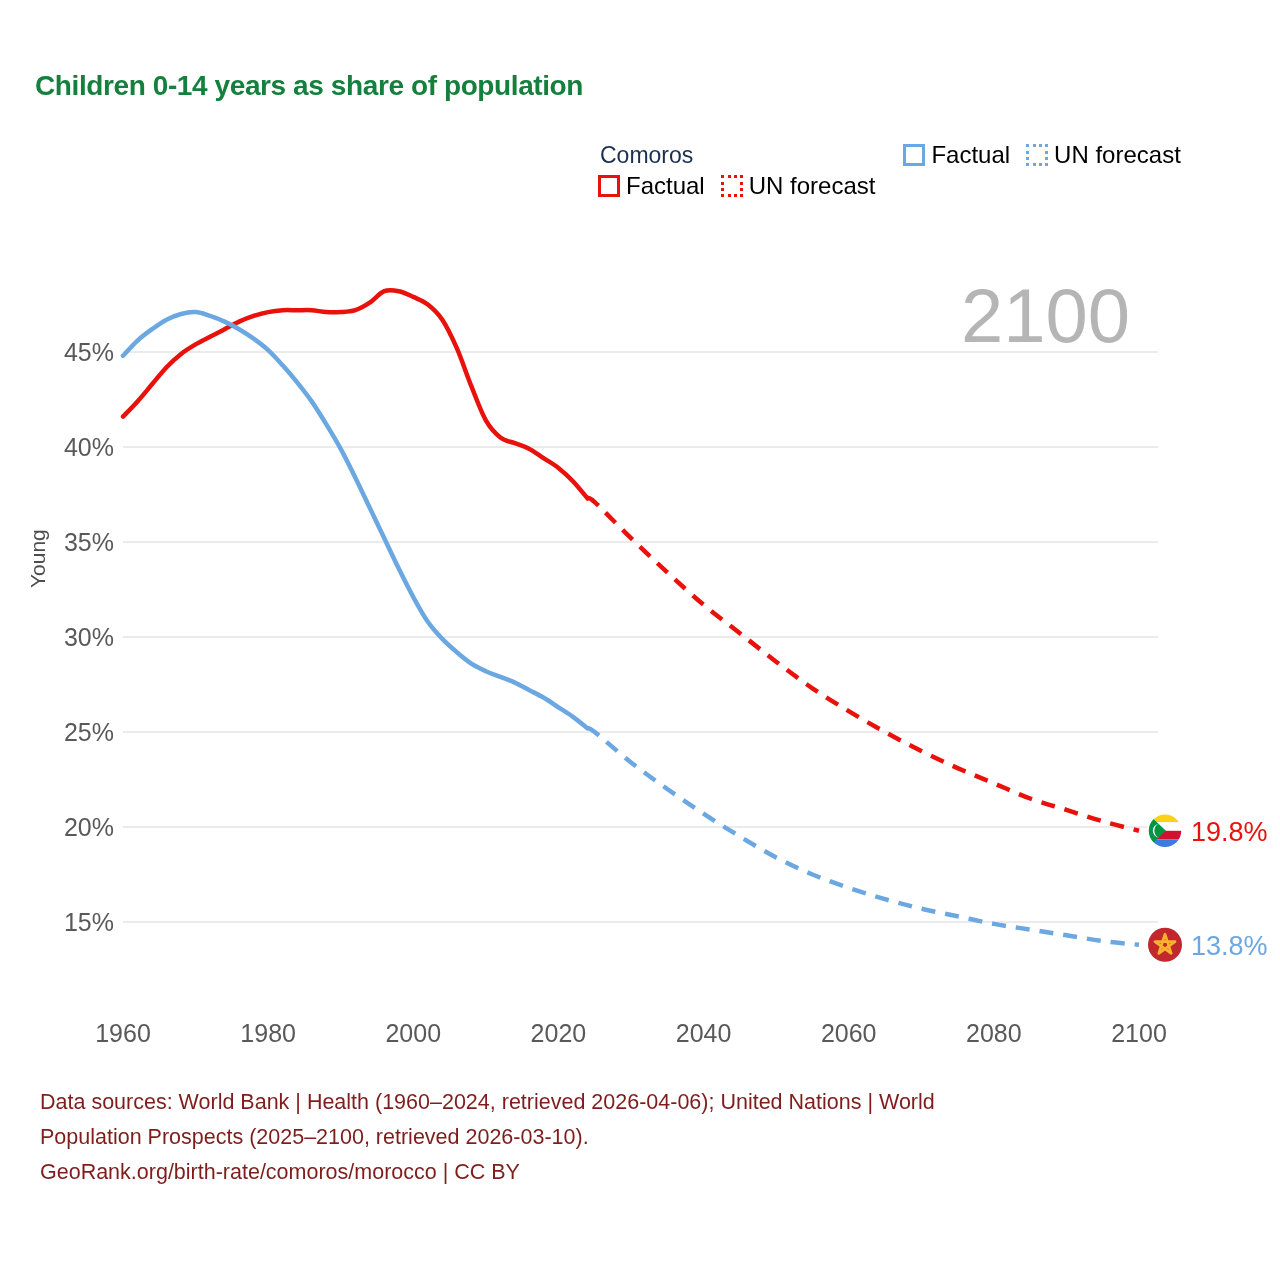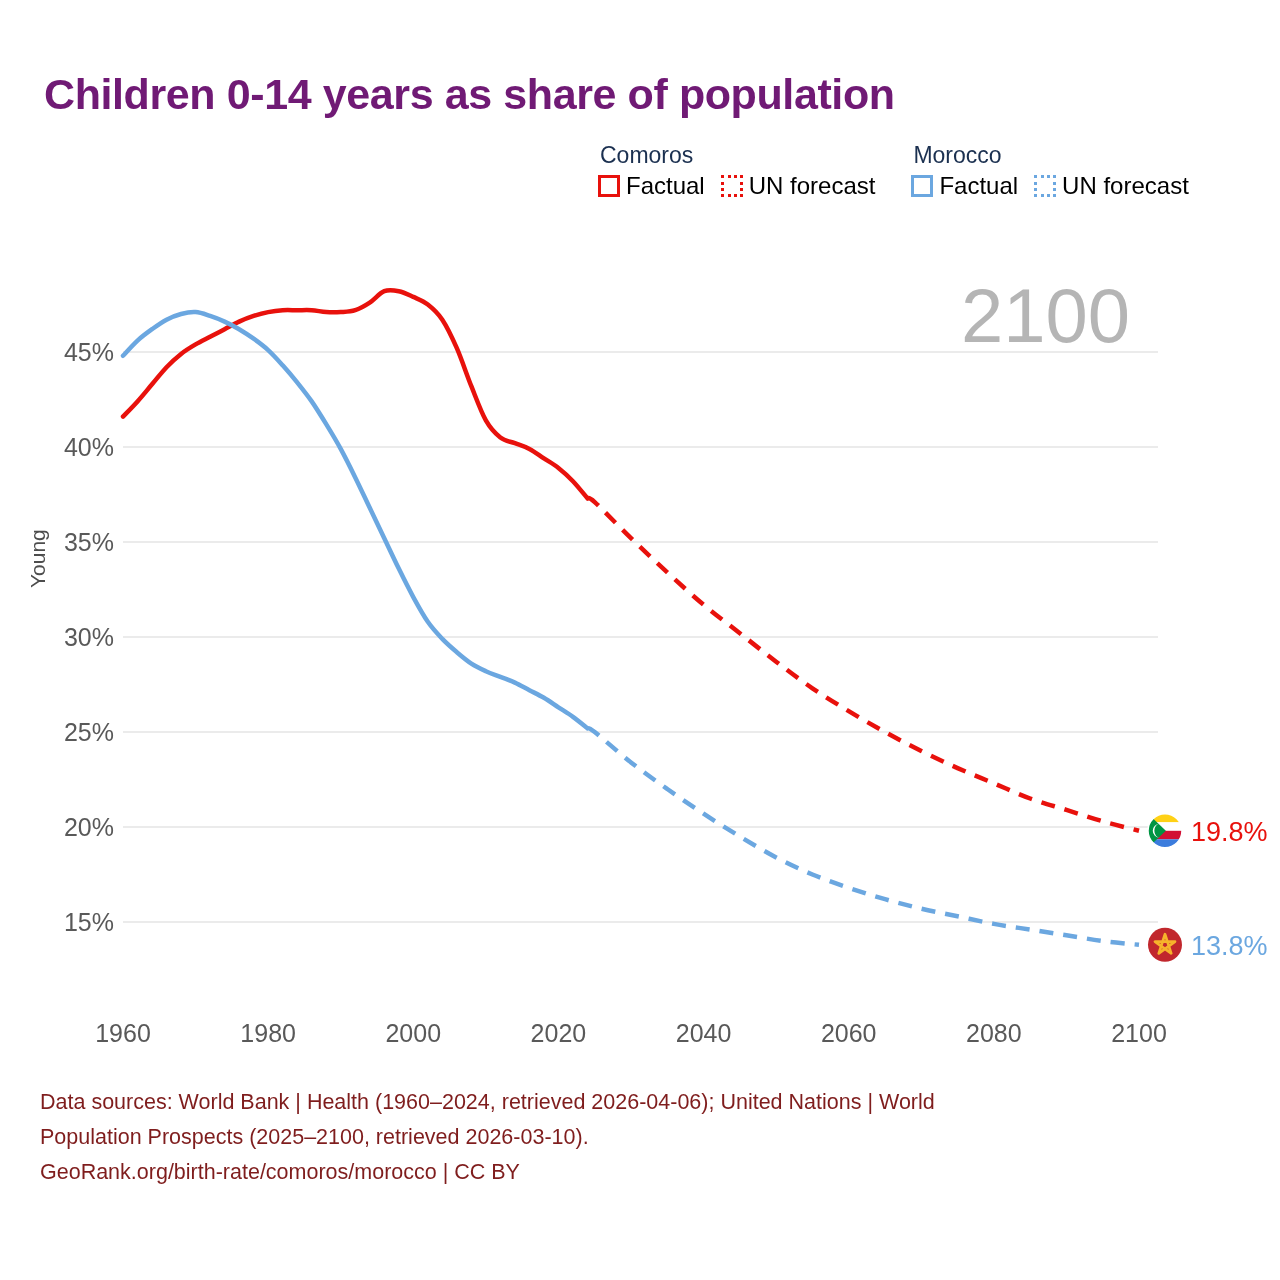--- a/index.html
+++ b/index.html
@@ -12,34 +12,34 @@
   #root {
     position: relative;
     width: 1280px; height: 1280px;
     overflow: hidden;
     background: #ffffff;
   }
 
   
   #chart-title {
     position: absolute;
-    left: 44px; top: 70px;
-    font-size: 43px;
+    left: 35px; top: 70px;
+    font-size: 28px;
     font-weight: bold;
-    color: #701a75;
+    color: #15803d;
     letter-spacing: -0.4px;
     white-space: nowrap;
   }
 
   
   #legend {
     position: absolute;
     left: 598px; top: 143px;
     display: flex;
-    gap: 36px;
+    gap: 28px;
     align-items: flex-start;
   }
   .legend-group { display: flex; flex-direction: column; gap: 6px; }
   .legend-country {
     font-size: 23px;
     color: #1b3050;
     line-height: 1.1;
     padding-left: 2px;
   }
   .legend-items { display: flex; gap: 16px; align-items: center; }
@@ -130,21 +130,20 @@
           <span class="legend-label">Factual</span>
         </div>
         <div class="legend-item">
           <span class="legend-swatch" style="border:3px dotted #e8110c;"></span>
           <span class="legend-label">UN forecast</span>
         </div>
       </div>
     </div>
 
     <div class="legend-group">
-      <div class="legend-country">Morocco</div>
       <div class="legend-items">
         <div class="legend-item">
           <span class="legend-swatch" style="border:3px solid #6ba7e0;"></span>
           <span class="legend-label">Factual</span>
         </div>
         <div class="legend-item">
           <span class="legend-swatch" style="border:3px dotted #6ba7e0;"></span>
           <span class="legend-label">UN forecast</span>
         </div>
       </div>

